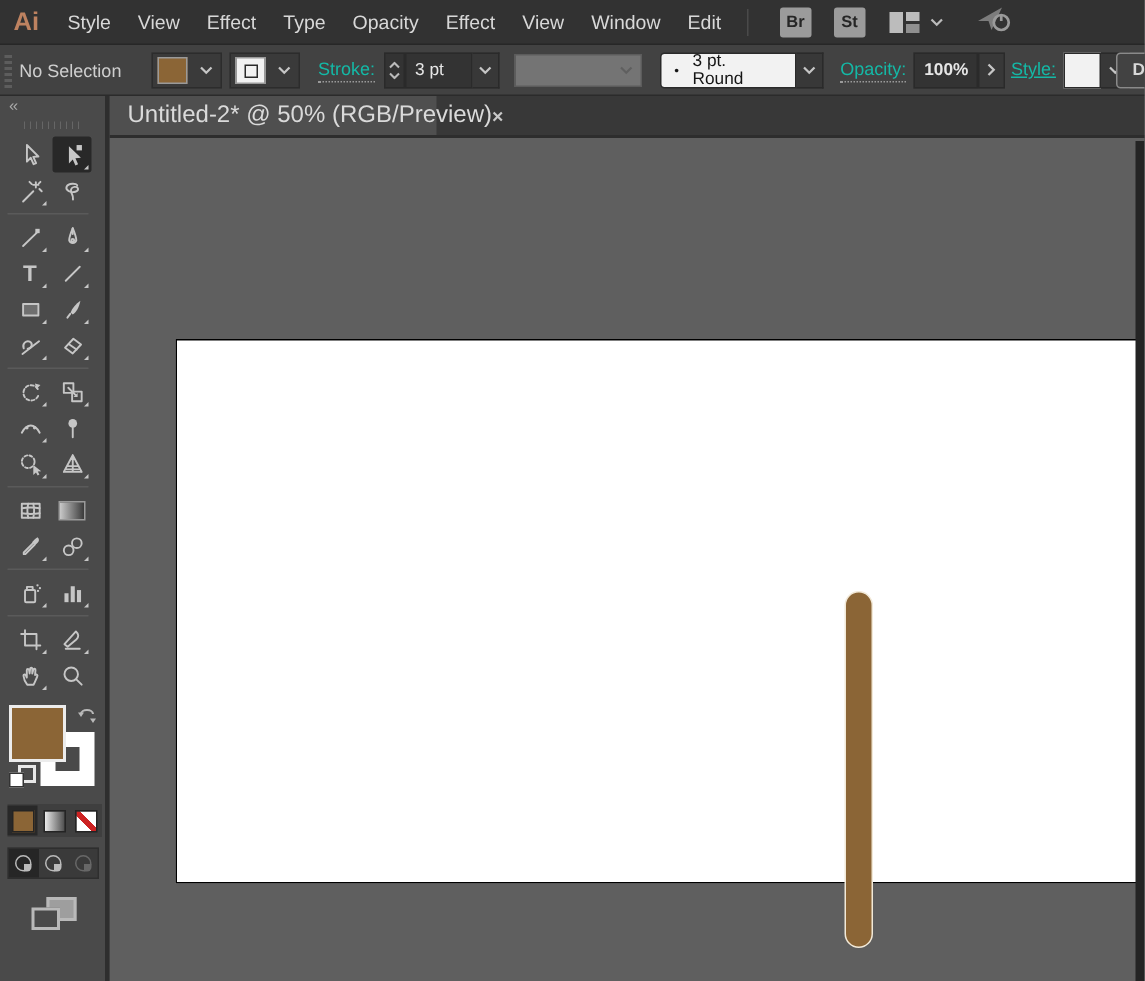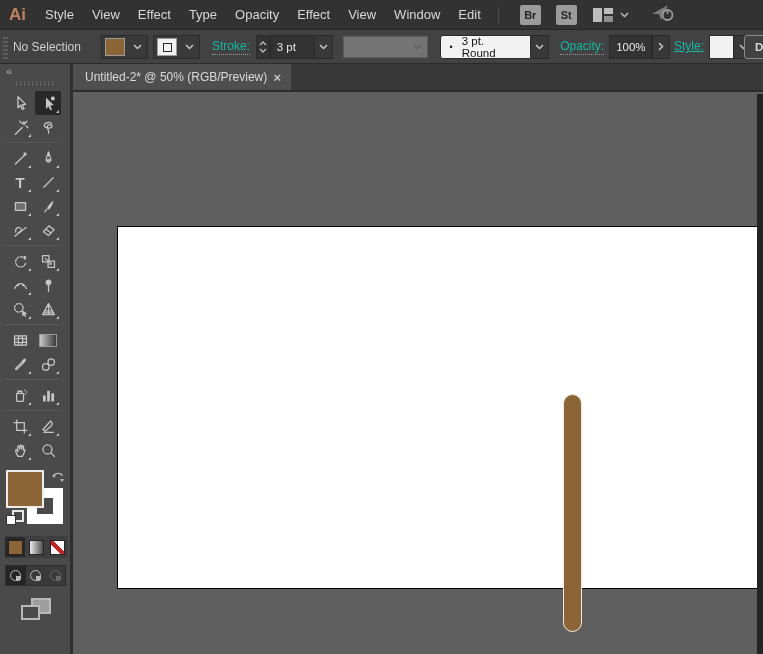--- a/index.html
+++ b/index.html
@@ -55,21 +55,21 @@
   .style-sw{width:26px;height:24px;background:#F2F2F2;border:1px solid #2A2A2A;box-sizing:border-box;margin-left:5px;}
   .cb-sep{width:1px;height:22px;background:#2E2E2E;margin-left:9px;}
   .doc-btn{position:absolute;left:744px;top:5px;height:22px;border:1px solid #8A8A8A;border-radius:3px;
            color:#D8D8D8;font-size:11.5px;font-weight:bold;display:flex;align-items:center;padding:0 10px;
            background:#424242;white-space:nowrap;}
 
   
   .tabstrip{position:absolute;left:73px;top:64px;right:0;height:28px;background:#383838;
             border-bottom:2px solid #2D2D2D;box-sizing:border-box;display:flex;}
   .doc-tab{width:218px;height:26px;background:#4F4F4F;display:flex;align-items:center;box-sizing:border-box;}
-  .doc-tab .title{font-size:12px;color:#DADADA;padding-left:12px;white-space:nowrap;}
+  .doc-tab .title{font-size:16px;color:#DADADA;padding-left:12px;white-space:nowrap;}
   .doc-tab .close{margin-left:auto;padding-right:10px;color:#C8C8C8;font-size:13px;font-weight:bold;}
 
   
   .tooldock{position:absolute;left:0;top:64px;bottom:0;width:73px;background:#4A4A4A;
             border-right:3px solid #2E2E2E;box-sizing:border-box;}
   .dock-head{height:14px;display:flex;align-items:center;padding-left:6px;color:#ABABAB;font-size:11px;line-height:10px;}
   .dock-grip{width:38px;height:5px;margin:3px auto 5px auto;
              background:repeating-linear-gradient(90deg,#666666 0 1px,transparent 1px 4px);}
   .tool-grid{display:grid;grid-template-columns:28px 28px;margin-left:7px;}
   .tool-cell{width:26px;height:24px;display:flex;align-items:center;justify-content:center;
@@ -206,21 +206,21 @@
       <span class="brush-dot">•</span>
       <span>3 pt. Round</span>
     </span>
     <span class="field-chv" style="height:24px;">
       <svg width="9" height="6" viewBox="0 0 9 6">
           <polyline points="1,1 4.5,4.5 8,1" stroke="#C6C6C6" stroke-width="1.5" fill="none"></polyline>
         </svg>
     </span>
 
     <span class="lbl" style="margin-left:11px;">Opacity:</span>
-    <span class="field" style="width:44px;margin-left:5px;">100%</span>
+    <span class="field" style="width:44px;margin-left:5px;font-weight:bold;">100%</span>
     <span class="arrow-btn">
       <svg width="6" height="9" viewBox="0 0 6 9">
           <polyline points="1,1 4.5,4.5 1,8" stroke="#C6C6C6" stroke-width="1.5" fill="none"></polyline>
         </svg>
     </span>
 
     <span class="lbl plain" style="margin-left:4px;text-decoration:underline;">Style:</span>
     <span class="style-sw"></span>
     <span class="field-chv">
       <svg width="9" height="6" viewBox="0 0 9 6">

